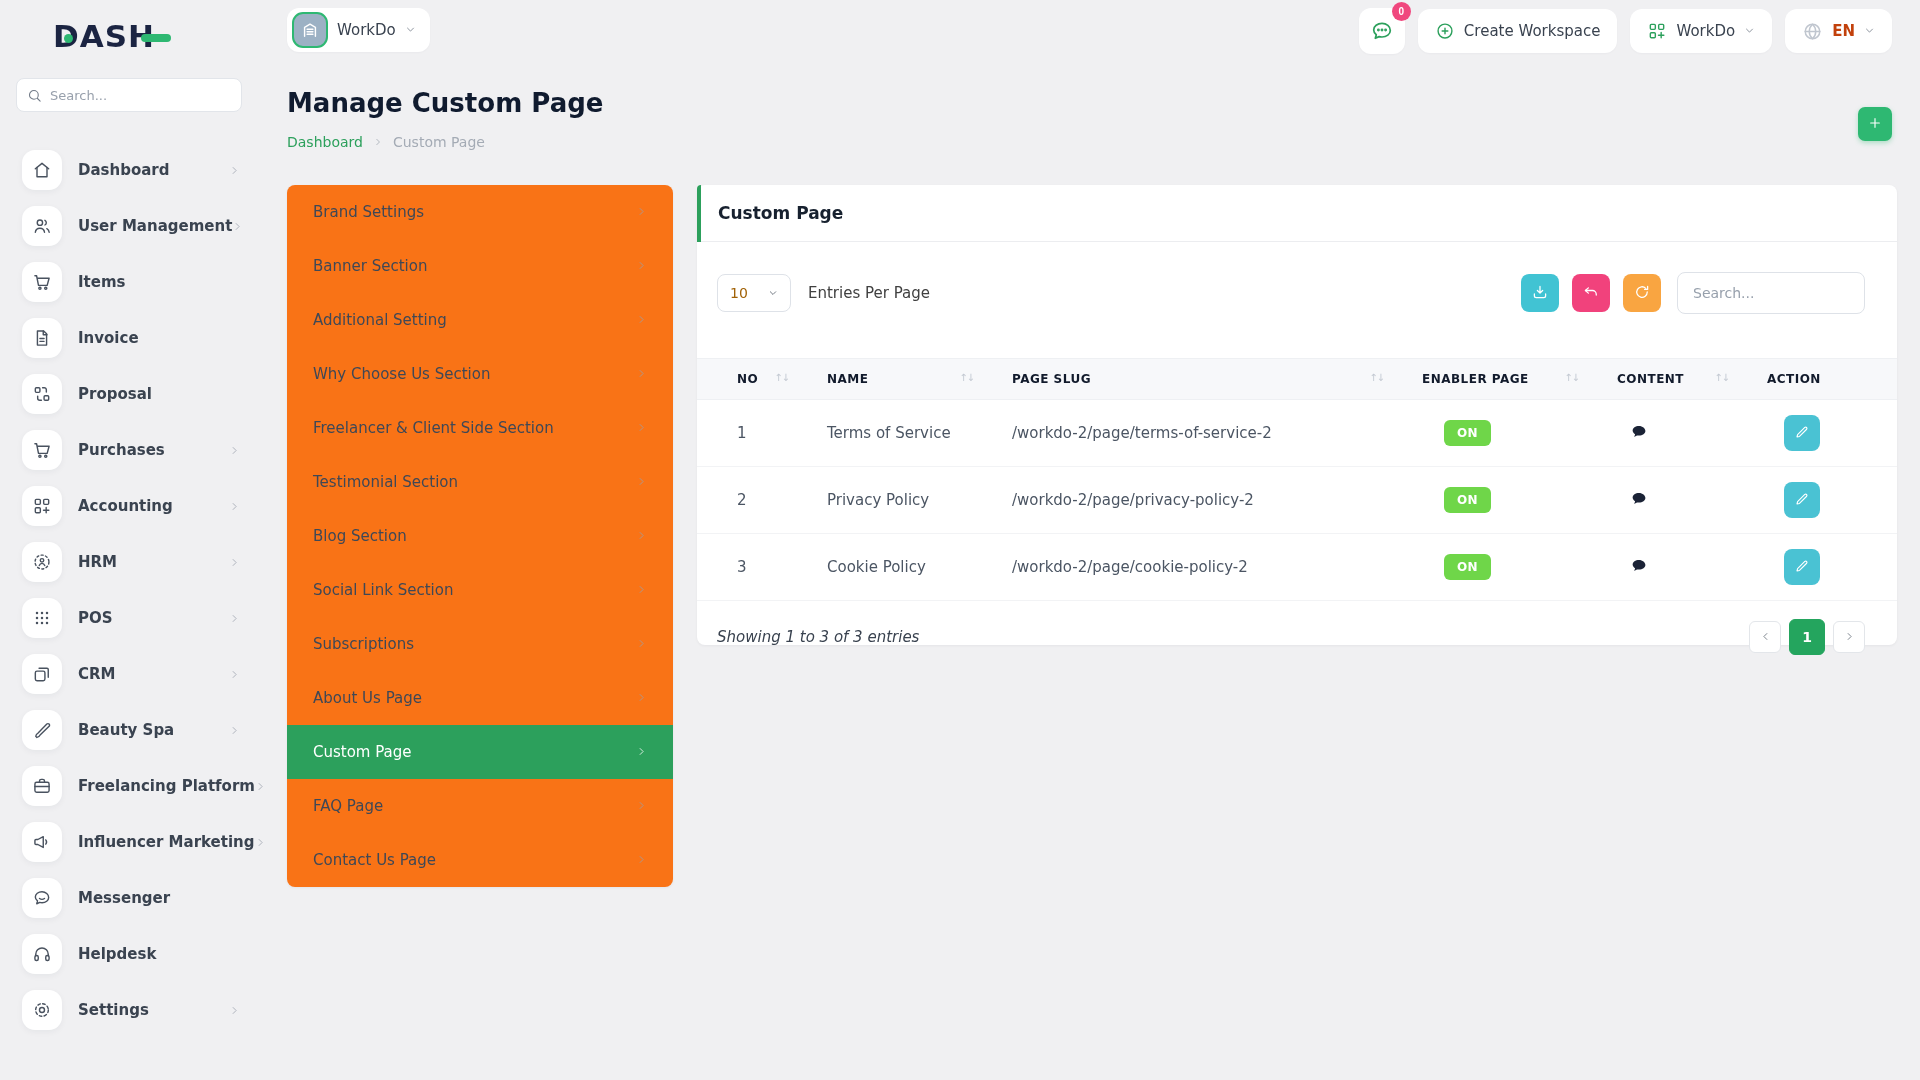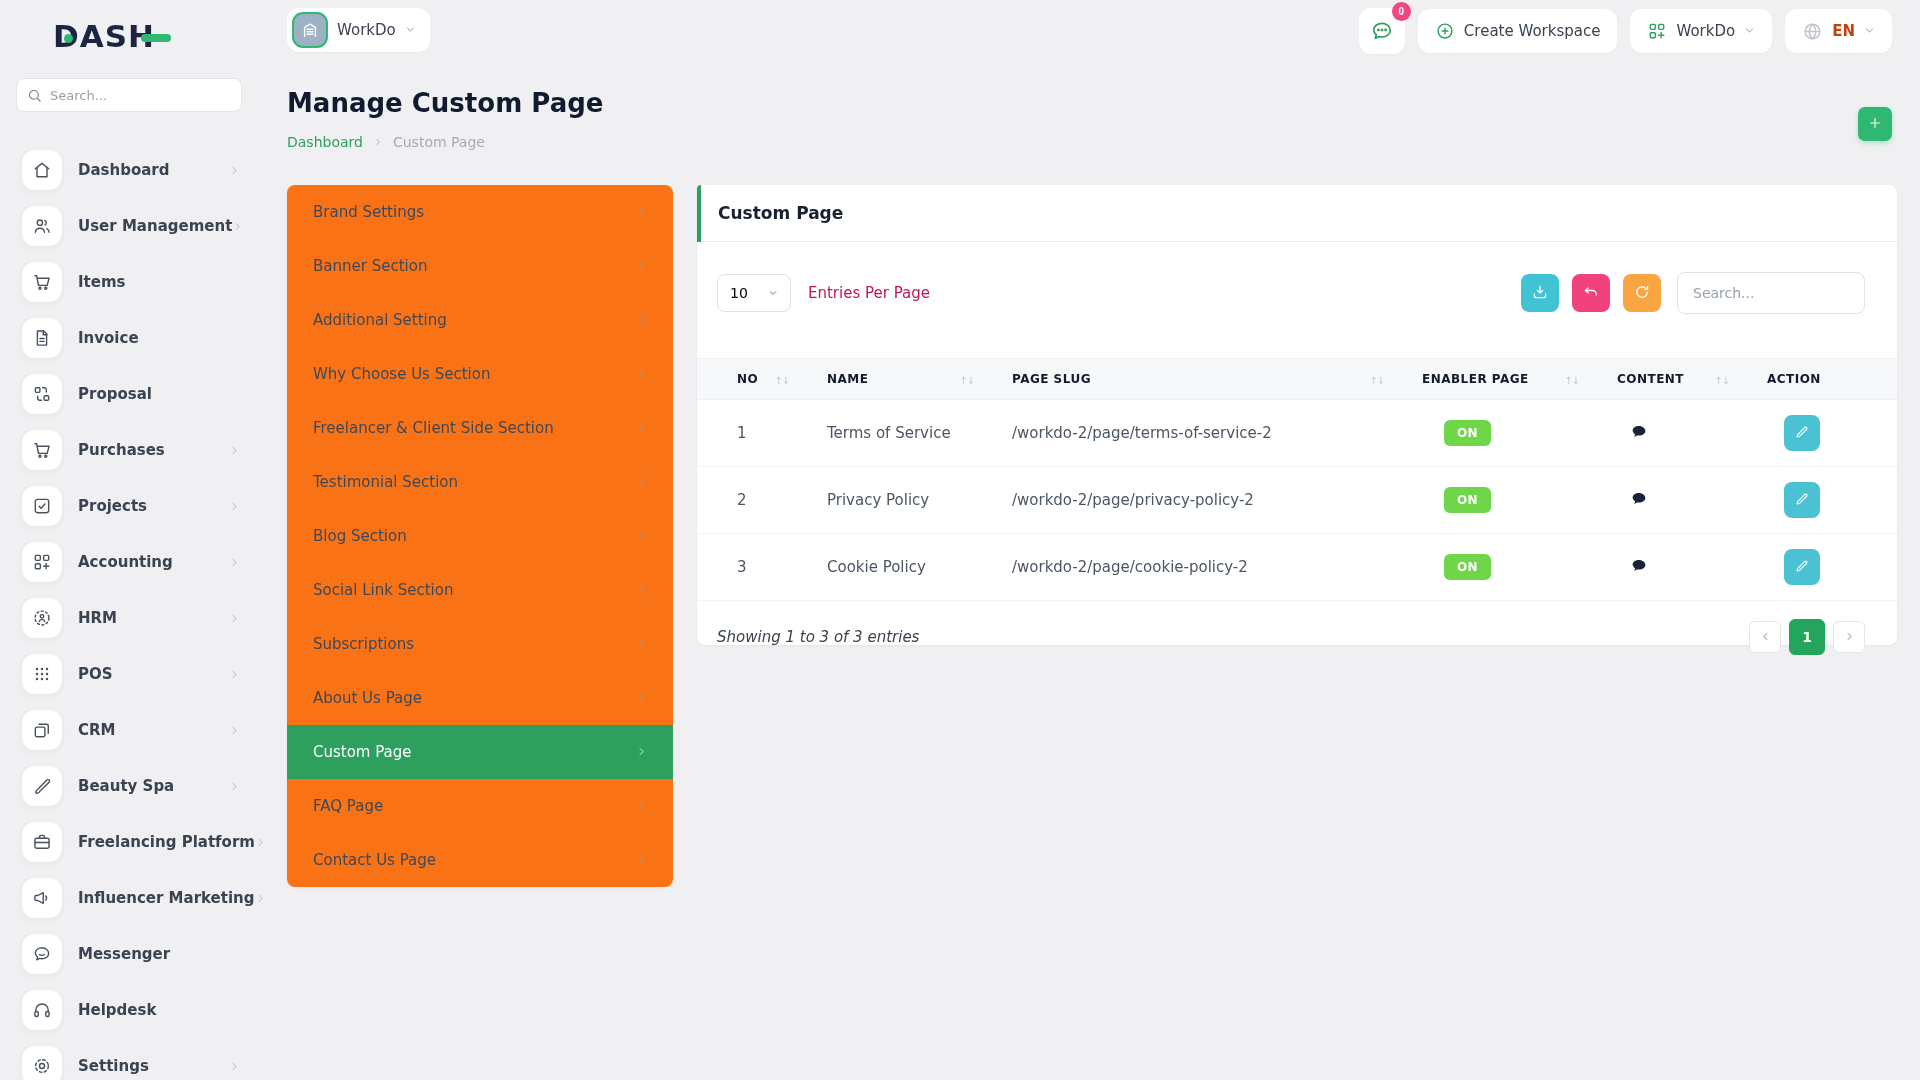--- a/index.html
+++ b/index.html
@@ -57,36 +57,36 @@
   .settings-item .schev svg { width:11px; height:11px; color:#99a0ab; }
   .settings-item.active { background:#2ca05c; color:#fff; }
   .settings-item.active .schev svg { color:#fff; }
 
   
   .main-card { position:absolute; left:697px; top:185px; width:1200px; height:460px; background:#fff; border-radius:8px; box-shadow:0 1px 3px rgba(16,24,40,.05); display:flex; flex-direction:column; }
   .card-head { position:relative; height:57px; border-bottom:1px solid #ecedf0; flex:none; }
   .card-head::before { content:""; position:absolute; left:0; top:0; width:4px; height:57px; background:#2ca05c; border-top-left-radius:8px; }
   .card-head h2 { font-size:17px; font-weight:700; color:#17212f; line-height:57px; padding-left:21px; }
   .controls { display:flex; align-items:center; padding:30px 32px 0 20px; flex:none; }
-  .select { height:38px; min-width:74px; background:#fff; border:1px solid #dee2e8; border-radius:8px; display:inline-flex; align-items:center; justify-content:space-between; gap:10px; padding:0 12px; font-family:inherit; font-size:14px; color:#000000; cursor:pointer; }
+  .select { height:38px; min-width:74px; background:#fff; border:1px solid #dee2e8; border-radius:8px; display:inline-flex; align-items:center; justify-content:space-between; gap:10px; padding:0 12px; font-family:inherit; font-size:14px; color:#a16207; cursor:pointer; }
   .select .caret svg { width:10px; height:10px; color:#3c4552; }
-  .controls-label { margin-left:17px; font-size:15px; color:#be185d; }
+  .controls-label { margin-left:17px; font-size:15px; color:#404040; }
   .controls-right { margin-left:auto; display:flex; align-items:center; gap:13px; }
   .sq { width:38px; height:38px; border:none; border-radius:8px; display:flex; align-items:center; justify-content:center; cursor:pointer; color:#fff; }
   .sq svg { width:18px; height:18px; }
   .sq.teal { background:#41c3d3; }
   .sq.pink { background:#f1427c; }
   .sq.orange { background:#f9a541; }
   .table-search { width:188px; height:42px; border:1px solid #dee2e8; border-radius:8px; padding:0 15px; font-family:inherit; font-size:14px; color:#39424f; outline:none; margin-left:3px; background:#fff; }
   .table-search::placeholder { color:#97a0ac; }
 
   table { width:100%; border-collapse:collapse; margin-top:44px; }
   thead th { background:#f7f8fa; border-top:1px solid #eef0f3; border-bottom:1px solid #eef0f3; padding:13px 18px 13px 20px; text-align:left; }
   thead th:first-child { padding-left:40px; }
-  .th-inner { display:flex; align-items:flex-end; justify-content:space-between; font-size:12px; font-weight:700; color:#121b2c; letter-spacing:.04em; }
+  .th-inner { display:flex; align-items:flex-start; justify-content:space-between; font-size:12px; font-weight:700; color:#121b2c; letter-spacing:.04em; }
   .sort { color:#c3c9d2; font-size:10px; letter-spacing:-1px; font-weight:400; }
   tbody td { padding:15px 18px 15px 20px; border-bottom:1px solid #f2f3f5; font-size:15px; color:#4b5563; }
   tbody td:first-child { padding-left:40px; }
   .badge-on { display:inline-block; background:#6fd649; color:#fff; font-size:12px; font-weight:700; padding:6px 13px; border-radius:6px; margin-left:22px; letter-spacing:.03em; }
   .comment-btn { background:none; border:none; cursor:pointer; margin-left:13px; display:flex; }
   .comment-btn svg { width:18px; height:18px; color:#1b2336; }
   .edit-btn { width:36px; height:36px; background:#4ac2d3; border:none; border-radius:8px; display:flex; align-items:center; justify-content:center; cursor:pointer; margin-left:17px; }
   .edit-btn svg { width:16px; height:16px; color:#fff; }
 
   .card-foot { margin-top:auto; display:flex; align-items:center; justify-content:space-between; padding:18px 32px 22px 20px; flex:none; }
@@ -178,34 +178,20 @@
         </div>
         <div class="side-item">
           <span class="tile">
             <svg viewBox="0 0 24 24" fill="none" stroke="currentColor" stroke-width="1.7" stroke-linecap="round" stroke-linejoin="round">
               <circle cx="9.5" cy="19.5" r="1.3"></circle>
               <circle cx="16.5" cy="19.5" r="1.3"></circle>
               <path d="M3.5 4.5h2L7.8 16h10.4l2.3-8.5H6"></path>
             </svg>
           </span>
           <span class="side-label">Purchases</span>
-          <span class="side-chev">
-            <svg viewBox="0 0 24 24" fill="none" stroke="currentColor" stroke-width="1.7" stroke-linecap="round" stroke-linejoin="round">
-              <path d="M9 5.5l6.5 6.5L9 18.5"></path>
-            </svg>
-          </span>
-        </div>
-        <div class="side-item">
-          <span class="tile">
-            <svg viewBox="0 0 24 24" fill="none" stroke="currentColor" stroke-width="1.7" stroke-linecap="round" stroke-linejoin="round">
-              <rect x="4" y="4" width="16" height="16" rx="2.5"></rect>
-              <path d="M8.5 12.2l2.4 2.4 4.6-5"></path>
-            </svg>
-          </span>
-          <span class="side-label">Projects</span>
           <span class="side-chev">
             <svg viewBox="0 0 24 24" fill="none" stroke="currentColor" stroke-width="1.7" stroke-linecap="round" stroke-linejoin="round">
               <path d="M9 5.5l6.5 6.5L9 18.5"></path>
             </svg>
           </span>
         </div>
         <div class="side-item">
           <span class="tile">
             <svg viewBox="0 0 24 24" fill="none" stroke="currentColor" stroke-width="1.7" stroke-linecap="round" stroke-linejoin="round">
               <rect x="4" y="4" width="6" height="6" rx="1.2"></rect>

